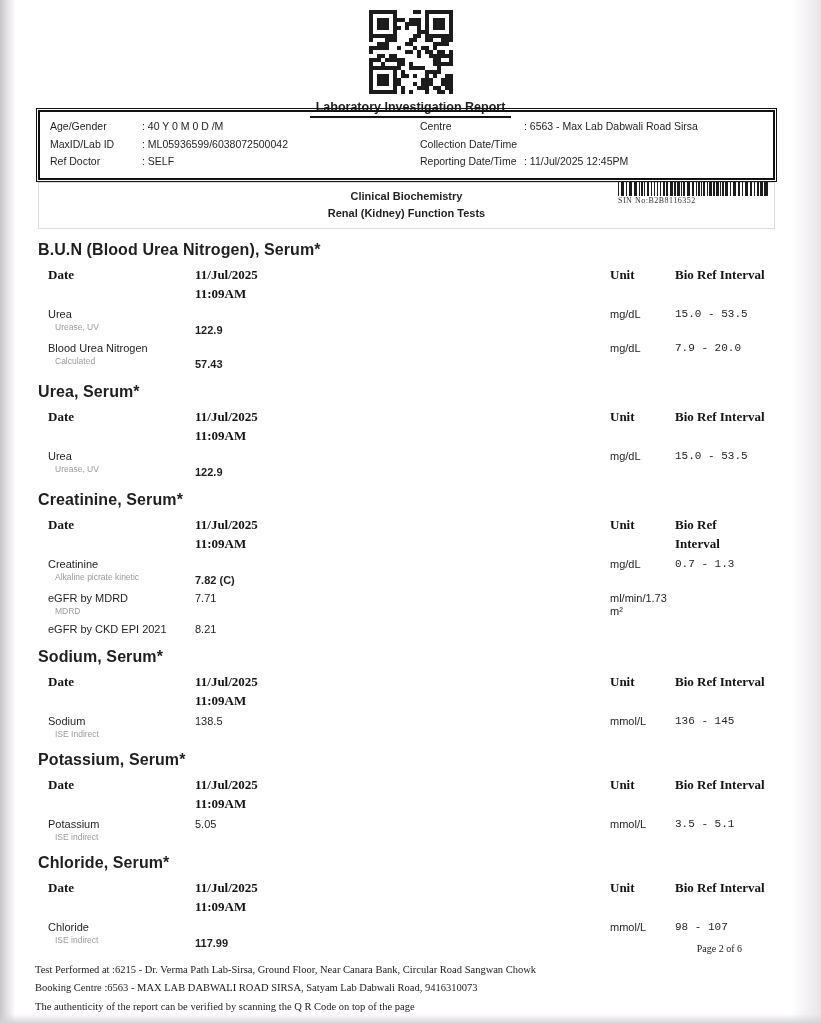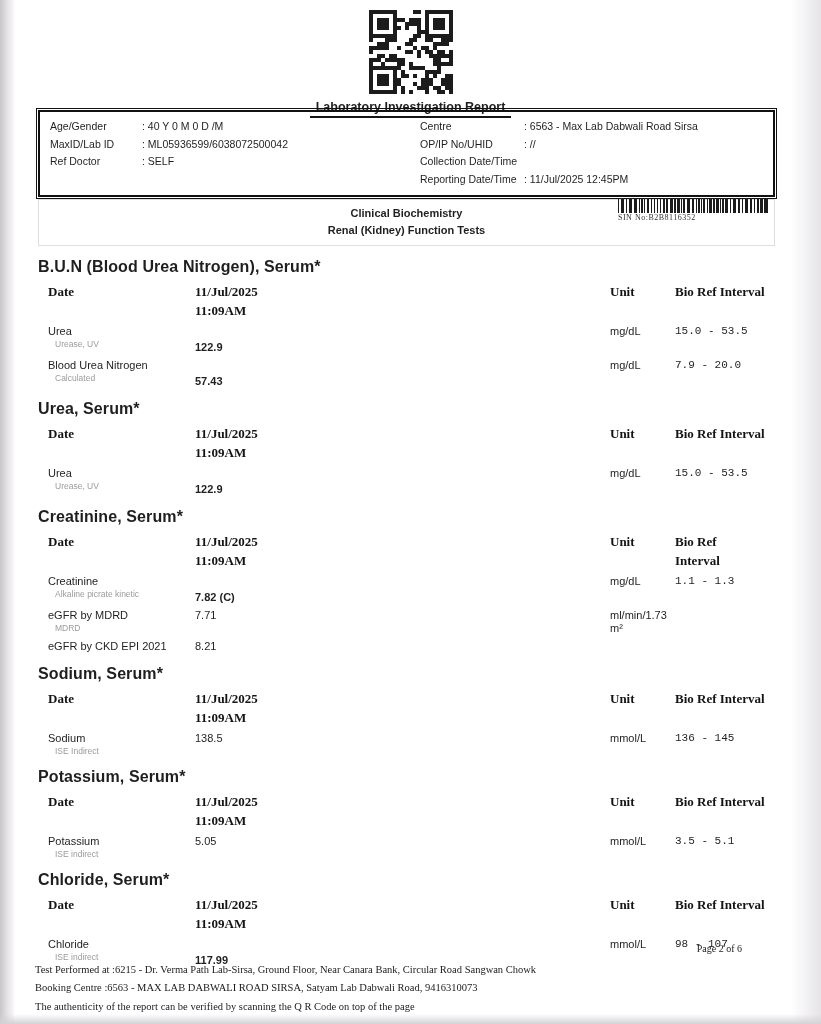--- a/index.html
+++ b/index.html
@@ -344,24 +344,20 @@
           <span class="p-lbl">Ref Doctor</span>
           <span class="p-val">: SELF</span>
         </div>
       </div>
       <div class="p-col right">
         <div class="p-row">
           <span class="p-lbl">Centre</span>
           <span class="p-val">: 6563 - Max Lab Dabwali Road Sirsa</span>
         </div>
         <div class="p-row">
-          <span class="p-lbl">OP/IP No/UHID</span>
-          <span class="p-val">: //</span>
-        </div>
-        <div class="p-row">
           <span class="p-lbl">Collection Date/Time</span>
         </div>
         <div class="p-row">
           <span class="p-lbl">Reporting Date/Time</span>
           <span class="p-val">: 11/Jul/2025 12:45PM</span>
         </div>
       </div>
     </div>
 
     <div class="dept-panel">
@@ -484,21 +480,21 @@
         <div class="c-unit serif-b">Unit</div>
         <div class="c-ref serif-b ref-narrow">Bio Ref Interval</div>
       </div>
       <div class="row">
         <div class="c-name">
           <div class="tname">Creatinine</div>
           <div class="tmethod">Alkaline picrate kinetic</div>
         </div>
         <div class="c-val cell bold">7.82 (C)</div>
         <div class="c-unit cell">mg/dL</div>
-        <div class="c-ref cell">1.1 - 1.3</div>
+        <div class="c-ref cell">0.7 - 1.3</div>
       </div>
       <div class="row">
         <div class="c-name">
           <div class="tname">eGFR by MDRD</div>
           <div class="tmethod">MDRD</div>
         </div>
         <div class="c-val cell">7.71</div>
         <div class="c-unit cell">ml/min/1.73 m²</div>
         <div class="c-ref cell"></div>
       </div>

